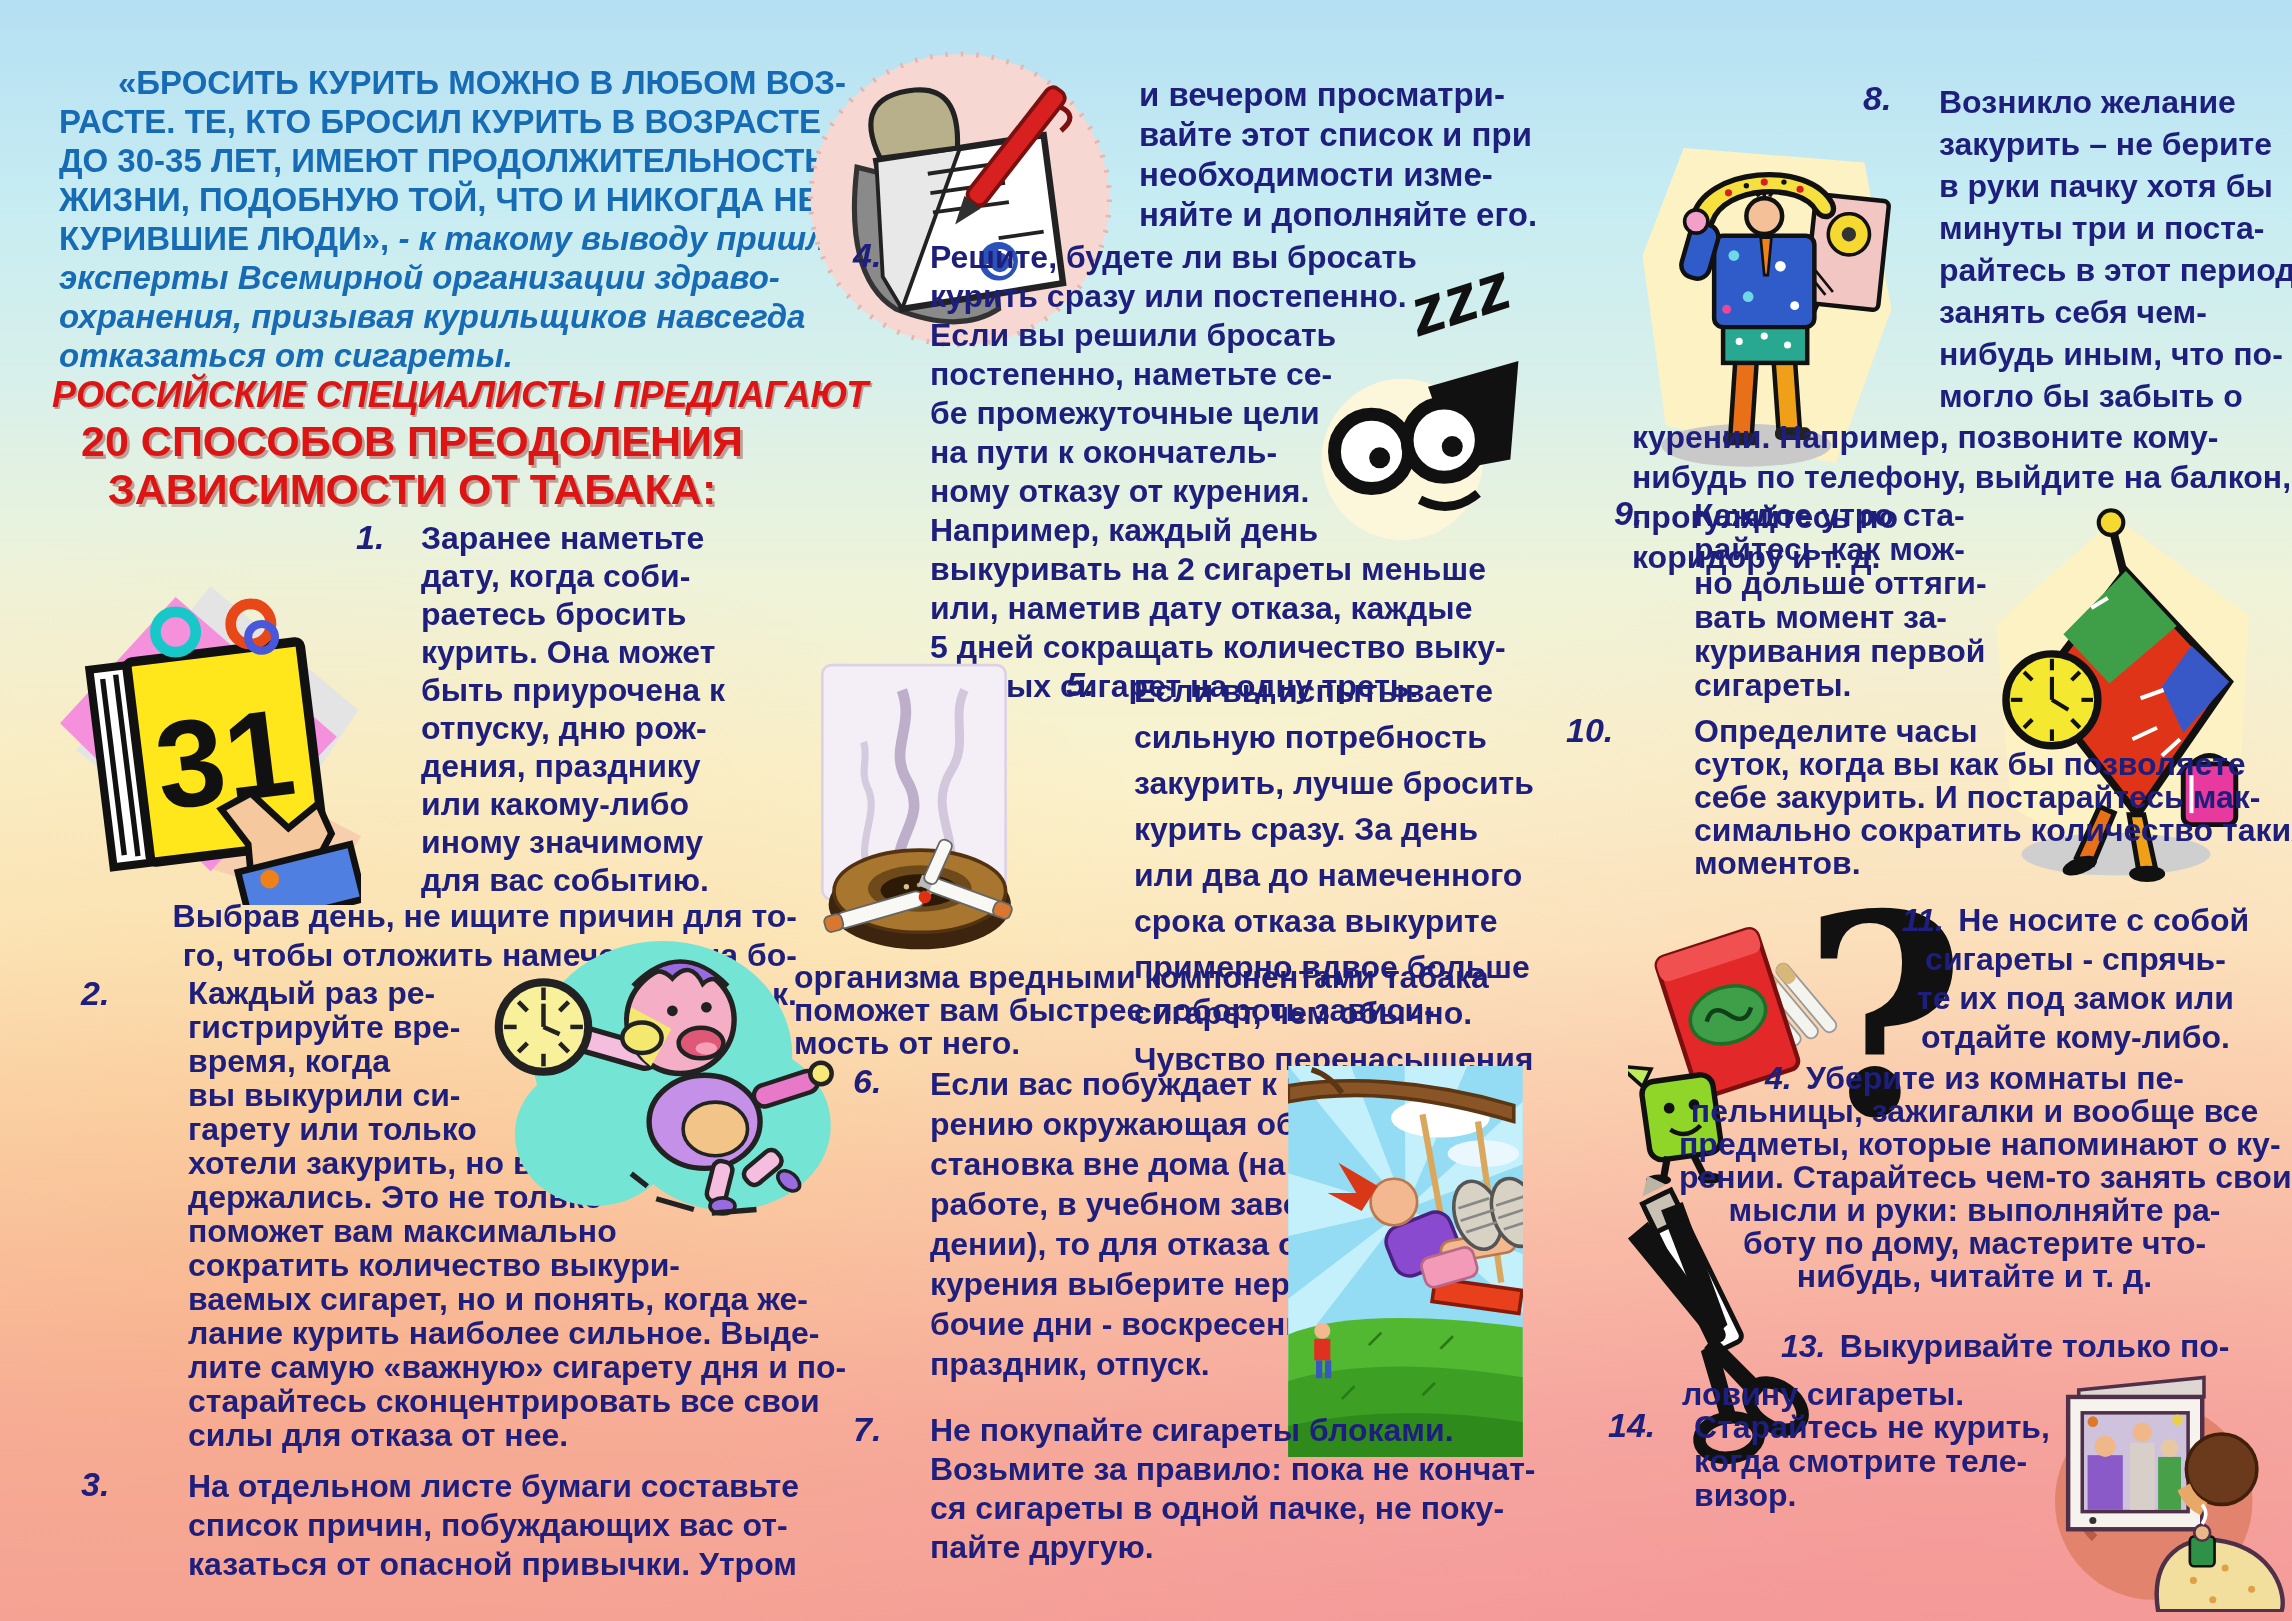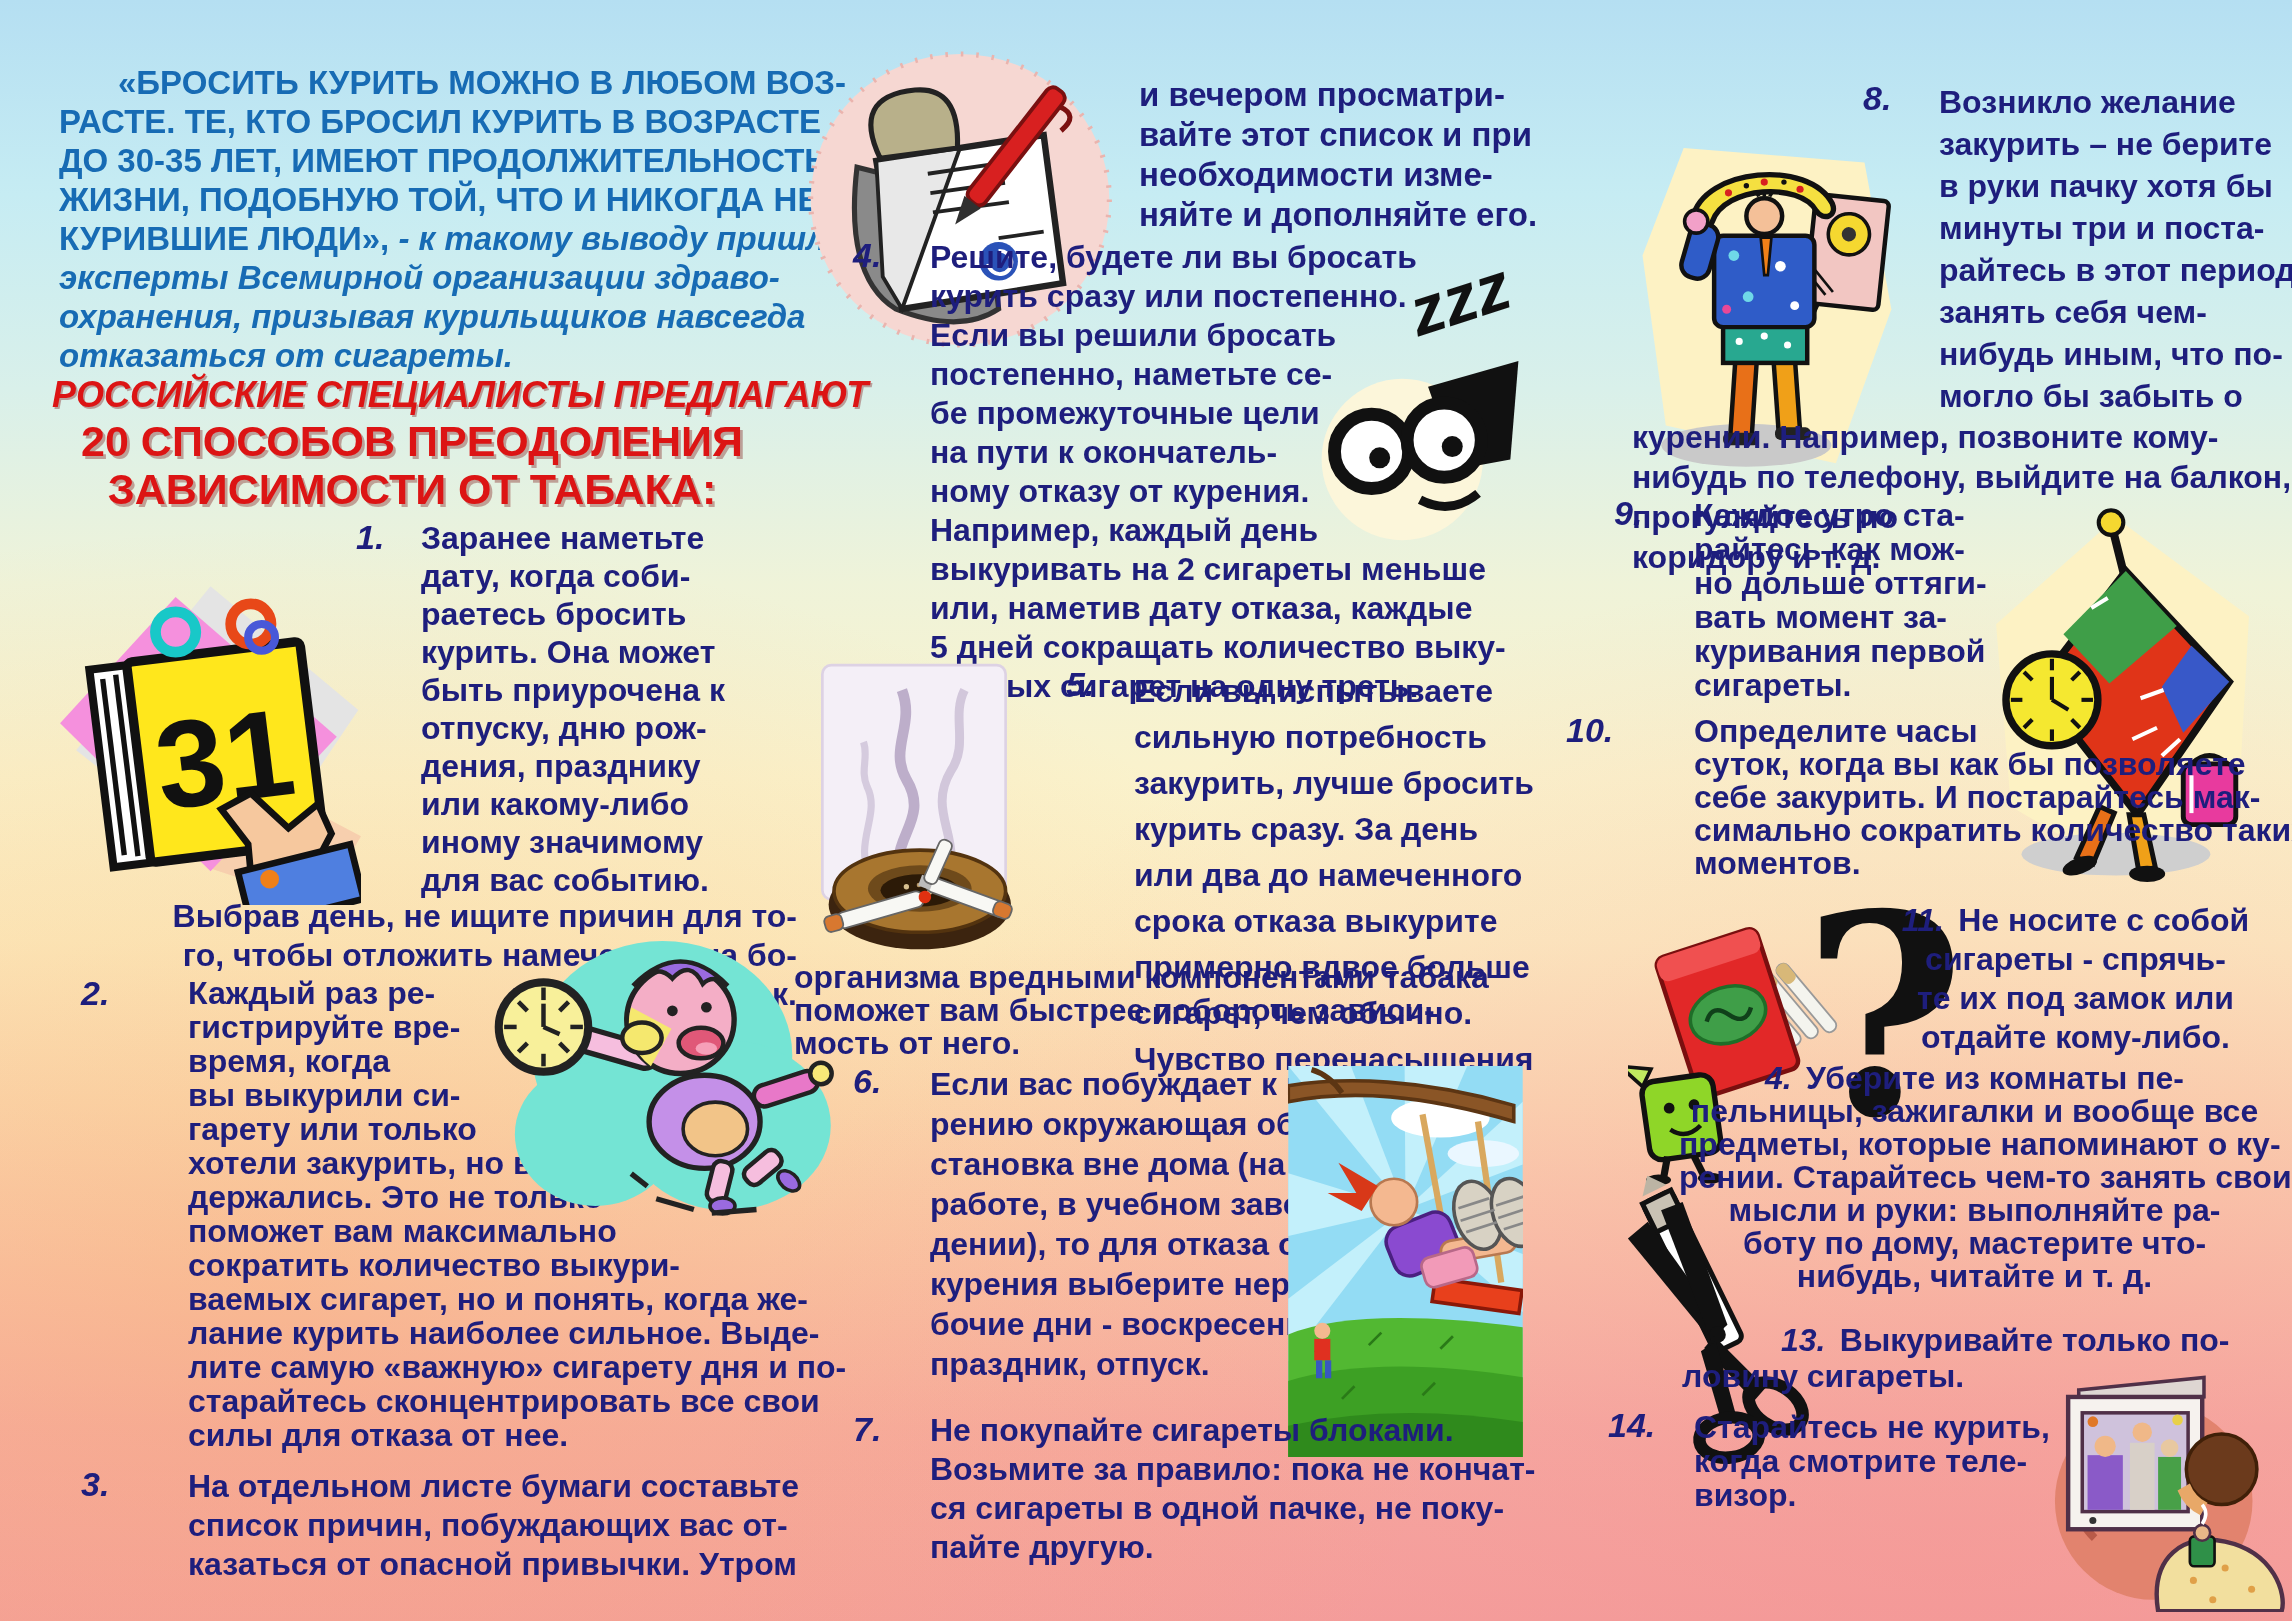--- a/index.html
+++ b/index.html
@@ -423,21 +423,21 @@
       <polygon points="130,200 30,78 54,58 146,186" fill="#111"></polygon>
       <polygon points="130,200 70,44 96,34 150,182" fill="#111"></polygon>
       <circle cx="138" cy="194" r="10" fill="#111"></circle>
       <polygon points="134,196 196,258 182,274 122,210" fill="#111"></polygon>
       <polygon points="136,202 160,290 142,296 118,214" fill="#111"></polygon>
       <ellipse cx="208" cy="280" rx="36" ry="24" fill="none" stroke="#111" stroke-width="15" transform="rotate(35 208 280)"></ellipse>
       <ellipse cx="152" cy="318" rx="36" ry="24" fill="none" stroke="#111" stroke-width="15" transform="rotate(-8 152 318)"></ellipse>
     </svg>
   </div>
 
-  <div class="tb" style="left:1682px;top:1322px;width:587px;line-height:36px;">
+  <div class="tb" style="left:1682px;top:1322px;width:587px;line-height:48px;">
     <span class="num-inline" style="margin-left:99px;">13.</span><span>Выкуривайте только по-<br>ловину сигареты.</span>
   </div>
 
   <span class="num" style="left:1608px;top:1406px;">14.</span>
   <div class="tb" style="left:1694px;top:1410px;width:475px;line-height:34px;">Старайтесь не курить,<br>когда смотрите теле-<br>визор.</div>
 
   <div class="illus" style="left:2017px;top:1368px;width:269px;height:244px;">
     <svg viewBox="0 0 305 275">
       <circle cx="155" cy="150" r="112" fill="#e2836e"></circle>
       <path d="M88,192 C56,162 68,118 106,114 C138,110 152,142 128,156 C112,165 96,150 108,136" stroke="#b85a48" stroke-width="9" fill="none"></path>

